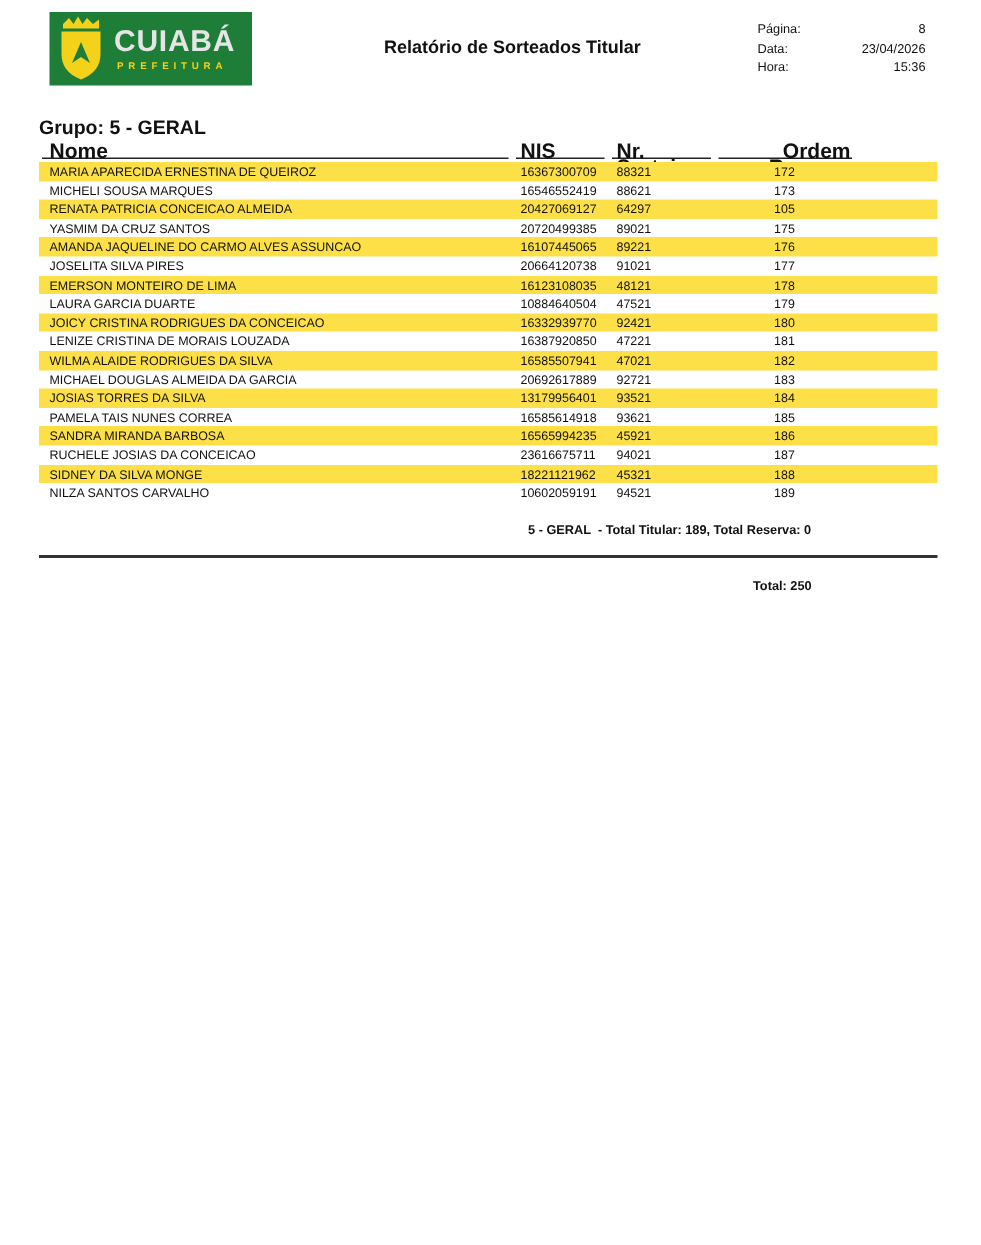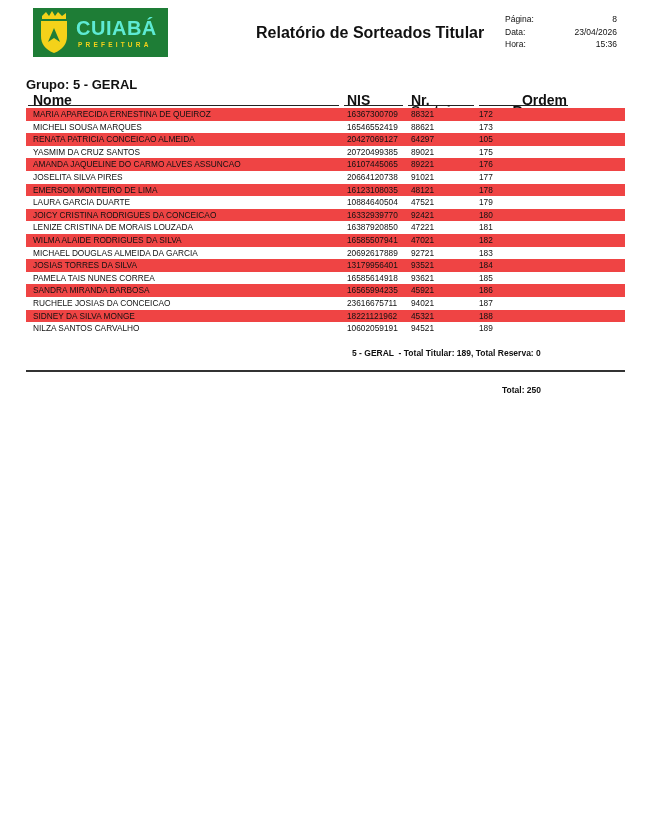--- a/index.html
+++ b/index.html
@@ -1,40 +1,40 @@
 <!DOCTYPE html>
 <html><head>
 <meta charset="utf-8">
 <style>
   html, body { margin: 0; padding: 0; background: #ffffff; }
   body { width: 654px; height: 830px; position: relative; font-family: "Liberation Sans", sans-serif; color: #111; overflow: hidden; }
   .abs { position: absolute; }
   .logo { left: 33px; top: 8px; width: 135px; height: 49px; background: #1e7d36; }
   .logo svg { position: absolute; left: 0; top: 0; }
-  .logo .brand { position: absolute; left: 43px; top: 10px; color: #5eead4; font-weight: bold; font-size: 20px; letter-spacing: 0.5px; line-height: 20px; }
+  .logo .brand { position: absolute; left: 43px; top: 10px; color: #e5e5e5; font-weight: bold; font-size: 20px; letter-spacing: 0.5px; line-height: 20px; }
   .logo .sub { position: absolute; left: 45px; top: 33px; color: #f4d21a; font-weight: bold; font-size: 6.5px; letter-spacing: 3.2px; line-height: 8px; }
-  .title { left: 256px; top: 24px; font-size: 16px; font-weight: bold; }
+  .title { left: 256px; top: 24px; font-size: 12px; font-weight: bold; }
   .info { left: 505px; top: 13px; width: 112px; font-size: 8.5px; }
   .info .row { display: flex; justify-content: space-between; height: 12.5px; line-height: 12.5px; }
   .info .lbl { font-weight: normal; }
   .group { left: 26px; top: 77px; font-size: 13px; font-weight: bold; }
   .thead { top: 95px; left: 0; width: 654px; height: 13px; font-size: 14px; font-weight: bold; }
   .th { position: absolute; top: 0; height: 11px; line-height: 11px; border-bottom: 1.6px solid #222; }
   .th.nome { left: 28px; width: 311px; padding-left: 5px; box-sizing: border-box; }
   .th.nis { left: 344px; width: 59px; padding-left: 3px; box-sizing: border-box; }
   .th.nr { left: 408px; width: 66px; padding-left: 3px; box-sizing: border-box; }
   .th.ord { left: 479px; width: 89px; text-align: right; padding-right: 1px; box-sizing: border-box; }
   .tbody { left: 26px; top: 108px; width: 599px; }
   .tr { position: relative; height: 12.6px; line-height: 12.6px; font-size: 8.3px; }
-  .tr.odd { background: #ef4444; }
+  .tr.odd { background: #fde047; }
   .td { position: absolute; top: 0; white-space: nowrap; }
   .td.nome { left: 7px; }
   .td.nis { left: 321px; }
   .td.nr { left: 385px; }
-  .td.ord { left: 453px; width: 88px; text-align: left; }
+  .td.ord { left: 453px; width: 88px; text-align: center; }
   .summary { left: 352px; top: 348px; font-size: 8.5px; font-weight: bold; white-space: pre; }
   .rule { left: 26px; top: 370px; width: 599px; height: 1.6px; background: #333; }
   .total { left: 502px; top: 385px; font-size: 8.5px; font-weight: bold; }
 </style>
 </head>
 <body>
 
 <div class="abs logo">
   <svg width="43" height="49" viewBox="0 0 43 49">
 

